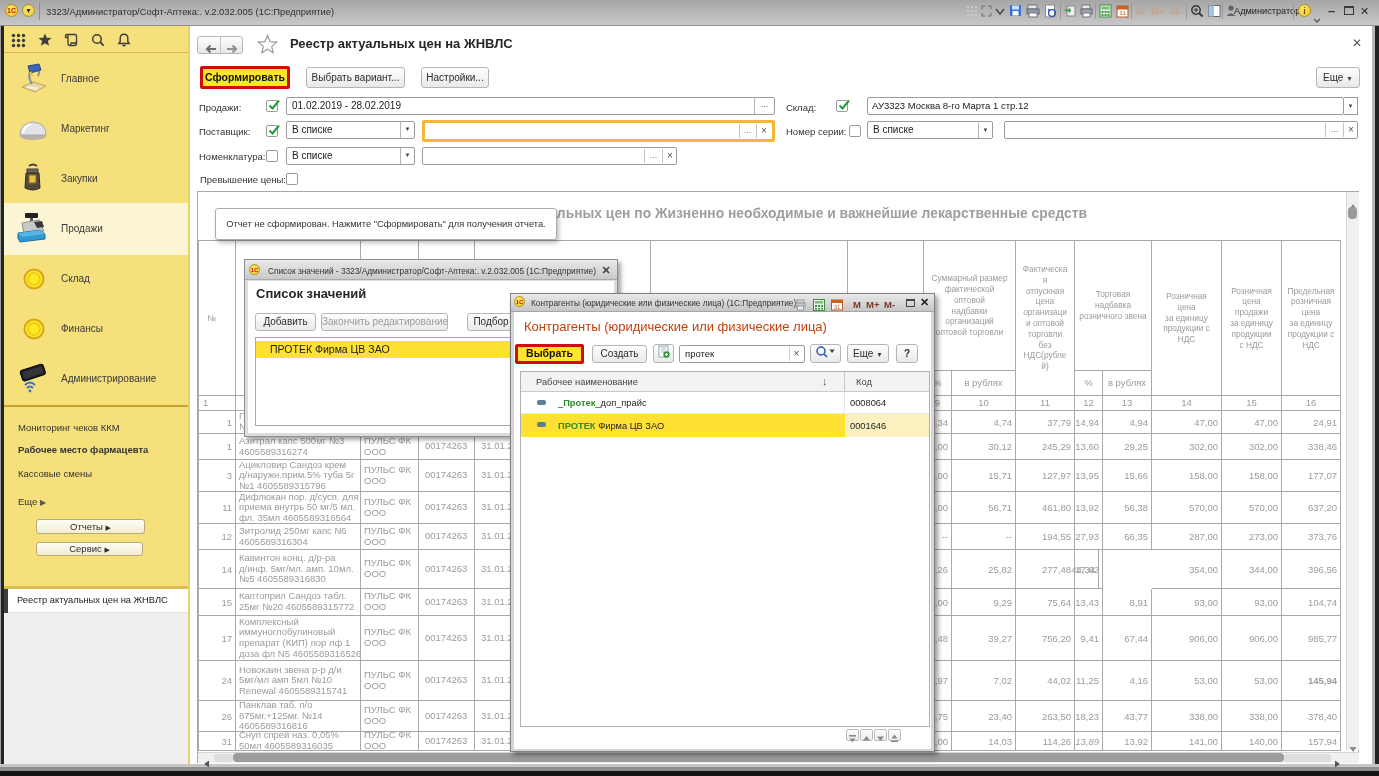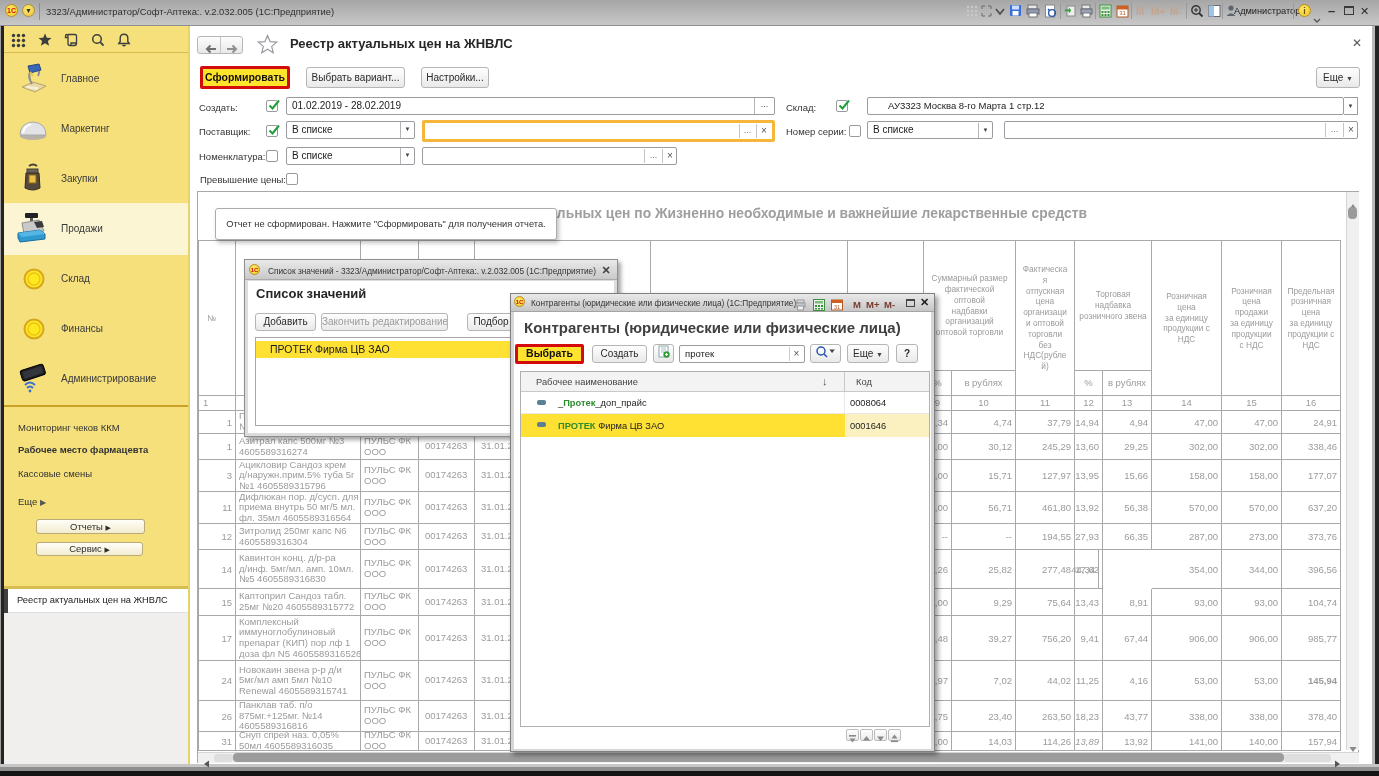--- a/index.html
+++ b/index.html
@@ -223,35 +223,35 @@
 <div class="ab" style="left:257px;top:34px;width:21px;height:20px;"><svg width="21" height="20">
       <path d="M10.5 1.5 L13.1 7.6 L19.7 8.1 L14.7 12.4 L16.2 18.8 L10.5 15.3 L4.8 18.8 L6.3 12.4 L1.3 8.1 L7.9 7.6 Z" fill="#fff" stroke="#9a9aa2" stroke-width="1.2"></path>
     </svg></div>
 <div class="ab" style="left:290px;top:36px;width:420px;height:16px;font-size:13px;font-weight:bold;color:#262626">Реестр актуальных цен на ЖНВЛС</div>
 <div class="ab" style="left:1352px;top:37px;width:12px;height:12px;font-size:12px;color:#555;line-height:12px">✕</div>
 <div class="ab" style="left:200px;top:66px;width:90px;height:23px;background:#ffe42c;border:3px solid #d40b0b;border-radius:2px;font-size:11px;color:#111;text-align:center;line-height:16px;font-weight:bold"></div>
 <div class="ab" style="left:200px;top:66px;width:90px;height:23px;font-size:10.5px;color:#111;text-align:center;line-height:22px;font-weight:bold">Сформировать</div>
 <div class="btn" style="left:306px;top:67px;width:99px;height:21px;line-height:19px">Выбрать вариант...</div>
 <div class="btn" style="left:421px;top:67px;width:68px;height:21px;line-height:19px">Настройки...</div>
 <div class="btn" style="left:1316px;top:67px;width:44px;height:21px;line-height:19px">Еще <span style="font-size:7px;color:#444">▼</span></div>
-<div class="lbl" style="left:199px;top:102px;width:60px;height:13px;">Создать:</div>
+<div class="lbl" style="left:199px;top:102px;width:60px;height:13px;">Продажи:</div>
 <div class="cb" style="left:266px;top:100px;width:12px;height:12px;">
     <svg width="14" height="13" style="position:absolute;left:0px;top:-2px">
       <path d="M2.5 6.5 L5.5 9.5 L12 1.5" stroke="#1f9e3c" stroke-width="2" fill="none"></path>
     </svg>
   </div>
 <div class="fld" style="left:286px;top:97px;width:489px;height:18px;line-height:16px;padding-left:5px">01.02.2019 - 28.02.2019</div>
 <div class="ab" style="left:754px;top:98px;width:20px;height:16px;border-left:1px solid #b5b5b5;font-size:9px;color:#555;text-align:center;line-height:13px">...</div>
 <div class="lbl" style="left:786px;top:102px;width:60px;height:13px;">Склад:</div>
 <div class="cb" style="left:836px;top:100px;width:12px;height:12px;">
     <svg width="14" height="13" style="position:absolute;left:0px;top:-2px">
       <path d="M2.5 6.5 L5.5 9.5 L12 1.5" stroke="#1f9e3c" stroke-width="2" fill="none"></path>
     </svg>
   </div>
-<div class="fld" style="left:867px;top:97px;width:477px;height:18px;line-height:16px;padding-left:20px;font-size:9.5px">АУ3323 Москва 8-го Марта 1 стр.12</div>
+<div class="fld" style="left:867px;top:97px;width:477px;height:18px;line-height:16px;padding-left:4px;font-size:9.5px">АУ3323 Москва 8-го Марта 1 стр.12</div>
 <div class="ab" style="left:1344px;top:97px;width:14px;height:18px;border:1px solid #9a9aa0;border-left:none;background:#fff;font-size:6px;color:#444;text-align:center;line-height:16px">▼</div>
 <div class="lbl" style="left:199px;top:126px;width:70px;height:13px;">Поставщик:</div>
 <div class="cb" style="left:266px;top:125px;width:12px;height:12px;">
     <svg width="14" height="13" style="position:absolute;left:0px;top:-2px">
       <path d="M2.5 6.5 L5.5 9.5 L12 1.5" stroke="#1f9e3c" stroke-width="2" fill="none"></path>
     </svg>
   </div>
 <div class="fld" style="left:286px;top:121px;width:129px;height:18px;line-height:16px;padding-left:5px">В списке</div>
 <div class="ab" style="left:400px;top:122px;width:14px;height:16px;border-left:1px solid #b5b5b5;font-size:6px;color:#444;text-align:center;line-height:14px">▼</div>
 <div class="ab" style="left:422px;top:120px;width:353px;height:22px;border:3px solid #f5b63a;border-radius:2px;background:#fff"></div>
@@ -698,21 +698,21 @@
       <rect x="0.5" y="1" width="11" height="10" fill="#fff" stroke="#b55a20"></rect>
       <rect x="0.5" y="1" width="11" height="3" fill="#d06020"></rect>
       <text x="6" y="9.5" font-size="5.5" fill="#b55a20" text-anchor="middle" font-family="Liberation Sans">31</text>
     </svg></div>
 <div class="ab" style="left:853px;top:299px;width:18px;height:11px;font-size:9.5px;color:#7a3b2e;font-weight:bold">M</div>
 <div class="ab" style="left:866px;top:299px;width:18px;height:11px;font-size:9.5px;color:#7a3b2e;font-weight:bold">M+</div>
 <div class="ab" style="left:884px;top:299px;width:18px;height:11px;font-size:9.5px;color:#7a3b2e;font-weight:bold">M-</div>
 <div class="ab" style="left:906px;top:299px;width:9px;height:8px;border:1px solid #444;border-top:2px solid #444"></div>
 <div class="ab" style="left:920px;top:297px;width:11px;height:11px;font-size:11px;color:#222;font-weight:bold;line-height:11px">✕</div>
 <div class="ab" style="left:514px;top:312px;width:417px;height:437px;background:#fff"></div>
-<div class="ab" style="left:524px;top:319px;width:400px;height:16px;font-size:15px;font-weight:bold;color:#404040">Контрагенты (юридические или физические лица)</div>
+<div class="ab" style="left:524px;top:319px;width:400px;height:16px;font-size:13px;font-weight:normal;color:#c2410c">Контрагенты (юридические или физические лица)</div>
 <div class="ab" style="left:515px;top:344px;width:69px;height:20px;background:#ffe32e;border:3px solid #d40b0b;border-radius:2px"></div>
 <div class="ab" style="left:515px;top:344px;width:69px;height:20px;font-size:10.5px;color:#111;font-weight:bold;text-align:center;line-height:19px">Выбрать</div>
 <div class="btn" style="left:592px;top:345px;width:55px;height:18px;line-height:16px">Создать</div>
 <div class="btn" style="left:653px;top:344px;width:21px;height:19px;line-height:16px"><svg width="13" height="13">
       <rect x="2" y="1" width="9" height="11" fill="#fff" stroke="#8aa"></rect>
       <path d="M4 3 H9 M4 5 H9 M4 7 H7" stroke="#9ab" stroke-width="0.8"></path>
       <circle cx="9.5" cy="9.5" r="3.2" fill="#2f9e3a"></circle>
       <path d="M9.5 8 V11 M8 9.5 H11" stroke="#fff" stroke-width="1.1"></path>
     </svg></div>
 <div class="fld" style="left:679px;top:345px;width:126px;height:18px;line-height:16px;padding-left:5px;font-size:9.5px">протек</div>

